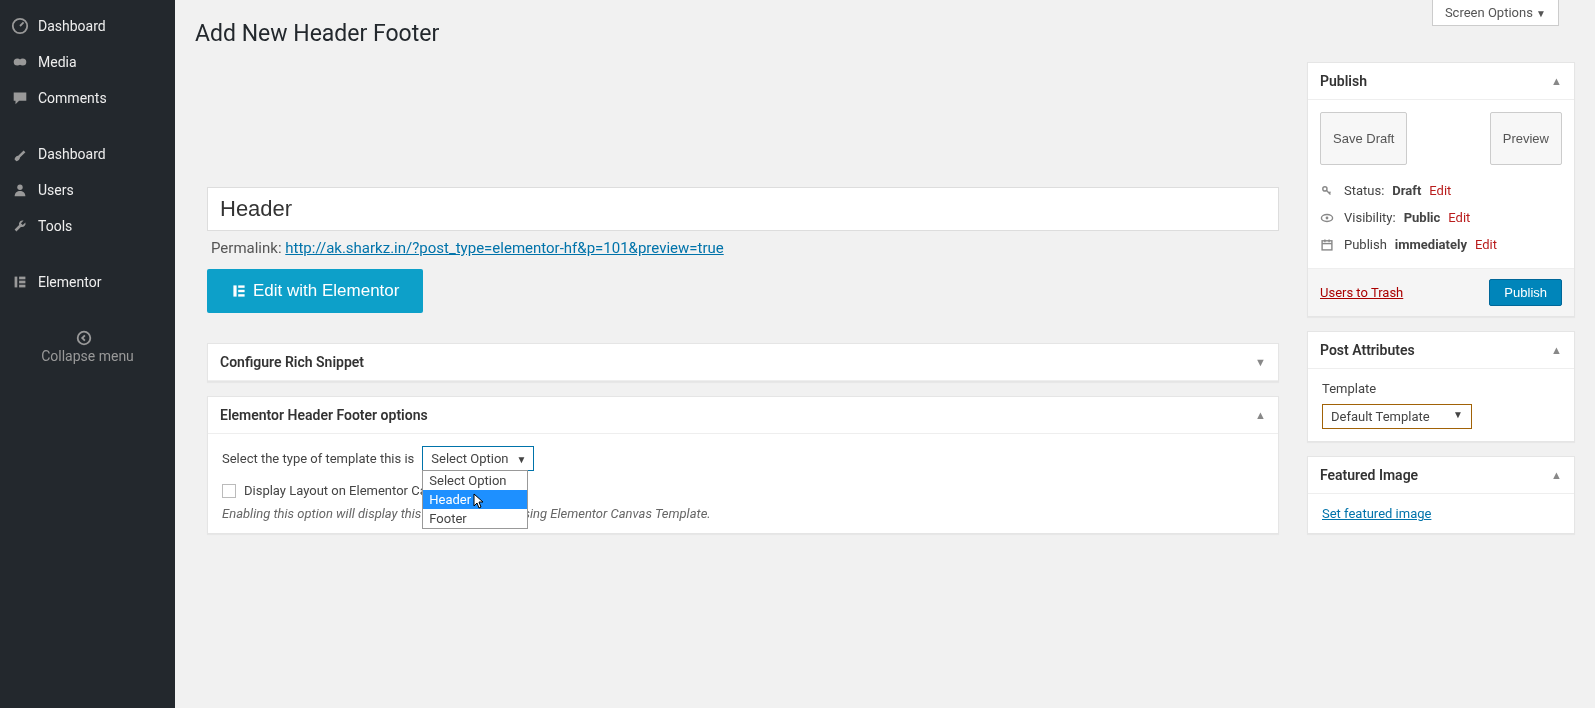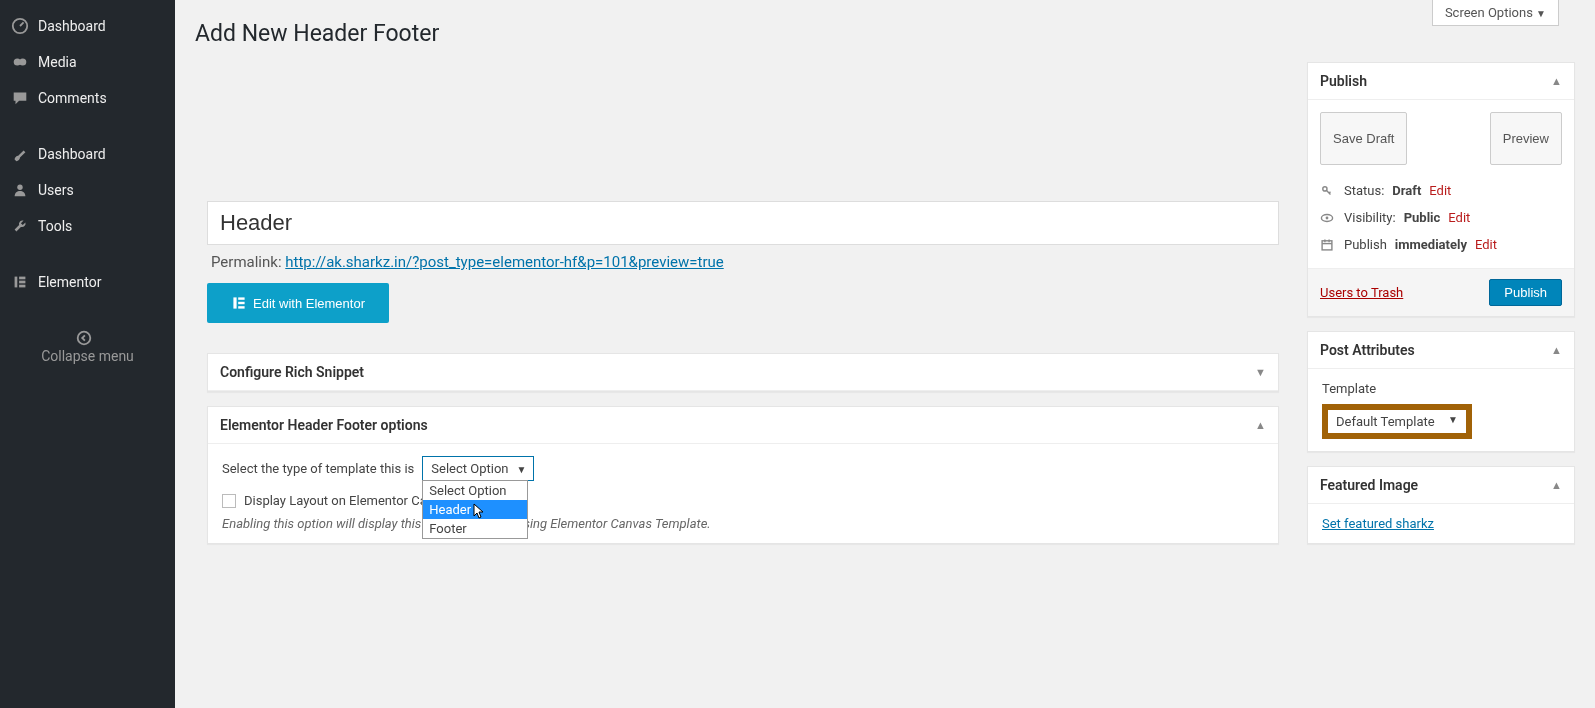--- a/index.html
+++ b/index.html
@@ -11,42 +11,42 @@
 .sidebar-sep { margin-top: 20px; }
 .main { flex: 1; padding: 10px 20px 20px 20px; position: relative; }
 .screen-opts { position: absolute; top: 0; right: 36px; background: #fff; border: 1px solid #ccc; border-top: none; padding: 5px 12px; font-size: 13px; color: #555; cursor: pointer; }
 .page-title { font-size: 23px; font-weight: 400; color: #23282d; margin: 10px 0 15px 0; }
 .content-row { display: flex; gap: 28px; align-items: flex-end; margin-left: 12px; }
 .col-main { flex: 1; }
 .col-side { width: 268px; }
 .title-input { width: 100%; font-size: 22px; padding: 8px 12px; border: 1px solid #ddd; background: #fff; color: #333; }
 .permalink { font-size: 15px; color: #555; margin: 8px 4px 12px 4px; }
 .permalink a { color: #0073aa; text-decoration: underline; }
-.btn-elementor { background: #0da0c9; color: #fff; border: none; padding: 12px 24px; font-size: 13px; cursor: pointer; display: inline-flex; align-items: center; gap: 6px; border-radius: 2px; }
+.btn-elementor { background: #0da0c9; color: #fff; border: none; padding: 12px 24px; font-size: 17px; cursor: pointer; display: inline-flex; align-items: center; gap: 6px; border-radius: 2px; }
 .postbox { background: #fff; border: 1px solid #e5e5e5; margin-bottom: 14px; box-shadow: 0 1px 1px rgba(0,0,0,0.04); }
 .postbox-header { padding: 10px 12px; border-bottom: 1px solid #eee; display: flex; justify-content: space-between; align-items: center; font-size: 14px; font-weight: 600; color: #333; cursor: pointer; }
 .postbox-body { padding: 12px 14px; font-size: 13px; }
 .toggle-icon { font-size: 11px; color: #888; }
 .select-wrap { display: flex; align-items: center; gap: 8px; margin-bottom: 12px; position: relative; }
 .select-ctrl { border: 1px solid #0073aa; padding: 4px 24px 4px 8px; background: #fff; font-size: 13px; position: relative; display: inline-block; min-width: 102px; }
 .select-arrow { position: absolute; right: 6px; top: 50%; transform: translateY(-50%); font-size: 10px; }
 .dropdown { position: absolute; top: 24px; left: 0; width: 106px; background: #fff; border: 1px solid #999; z-index: 10; }
 .dropdown-opt { padding: 2px 6px; font-size: 13px; cursor: pointer; }
 .dropdown-opt.highlight { background: #1e90ff; color: #fff; }
 .checkbox-row { display: flex; align-items: center; gap: 8px; margin-bottom: 8px; }
 .checkbox { width: 14px; height: 14px; border: 1px solid #bbb; background: #fff; }
 .help-text { font-style: italic; color: #666; font-size: 13px; }
 .publish-row { display: flex; align-items: center; gap: 8px; padding: 6px 0; font-size: 13px; }
 .publish-row .icon-small { width: 16px; color: #888; }
 .edit-link { color: #b91c1c; cursor: pointer; }
 .publish-actions { display: flex; justify-content: space-between; align-items: center; padding: 10px 12px; border-top: 1px solid #eee; background: #f5f5f5; }
 .btn-secondary { background: #f7f7f7; border: 1px solid #ccc; padding: 18px 12px; font-size: 13px; cursor: pointer; color: #555; border-radius: 2px; }
 .btn-primary { background: #0085ba; border: 1px solid #006799; color: #fff; padding: 5px 14px; font-size: 13px; cursor: pointer; border-radius: 2px; font-weight: 500; }
 .trash-link { color: #a00; text-decoration: underline; cursor: pointer; font-size: 13px; }
-.template-select { width: 150px; padding: 4px 8px; border: 6px solid #a16207; background: #fff; font-size: 13px; position: relative; display:inline-block; }
+.template-select { width: 150px; padding: 4px 8px; border: 1px solid #a16207; background: #fff; font-size: 13px; position: relative; display:inline-block; }
 .featured-link { color: #0073aa; text-decoration: underline; cursor: pointer; }
 .top-buttons { display:flex; gap:8px; padding:12px; }
 svg { display: block; }
 .cursor-img { position: absolute; pointer-events: none; z-index: 20; }
 </style>
 </head>
 <body>
 
 <div class="wrap">
   <div class="sidebar">
@@ -254,19 +254,19 @@
             </span>
           </div>
         </div>
 
         <div class="postbox">
           <div class="postbox-header">
             <span>Featured Image</span>
             <span class="toggle-icon">▲</span>
           </div>
           <div class="postbox-body">
-            <span class="featured-link">Set featured sharkz</span>
+            <span class="featured-link">Set featured image</span>
           </div>
         </div>
       </div>
     </div>
   </div>
 </div>
 
 </body></html>

